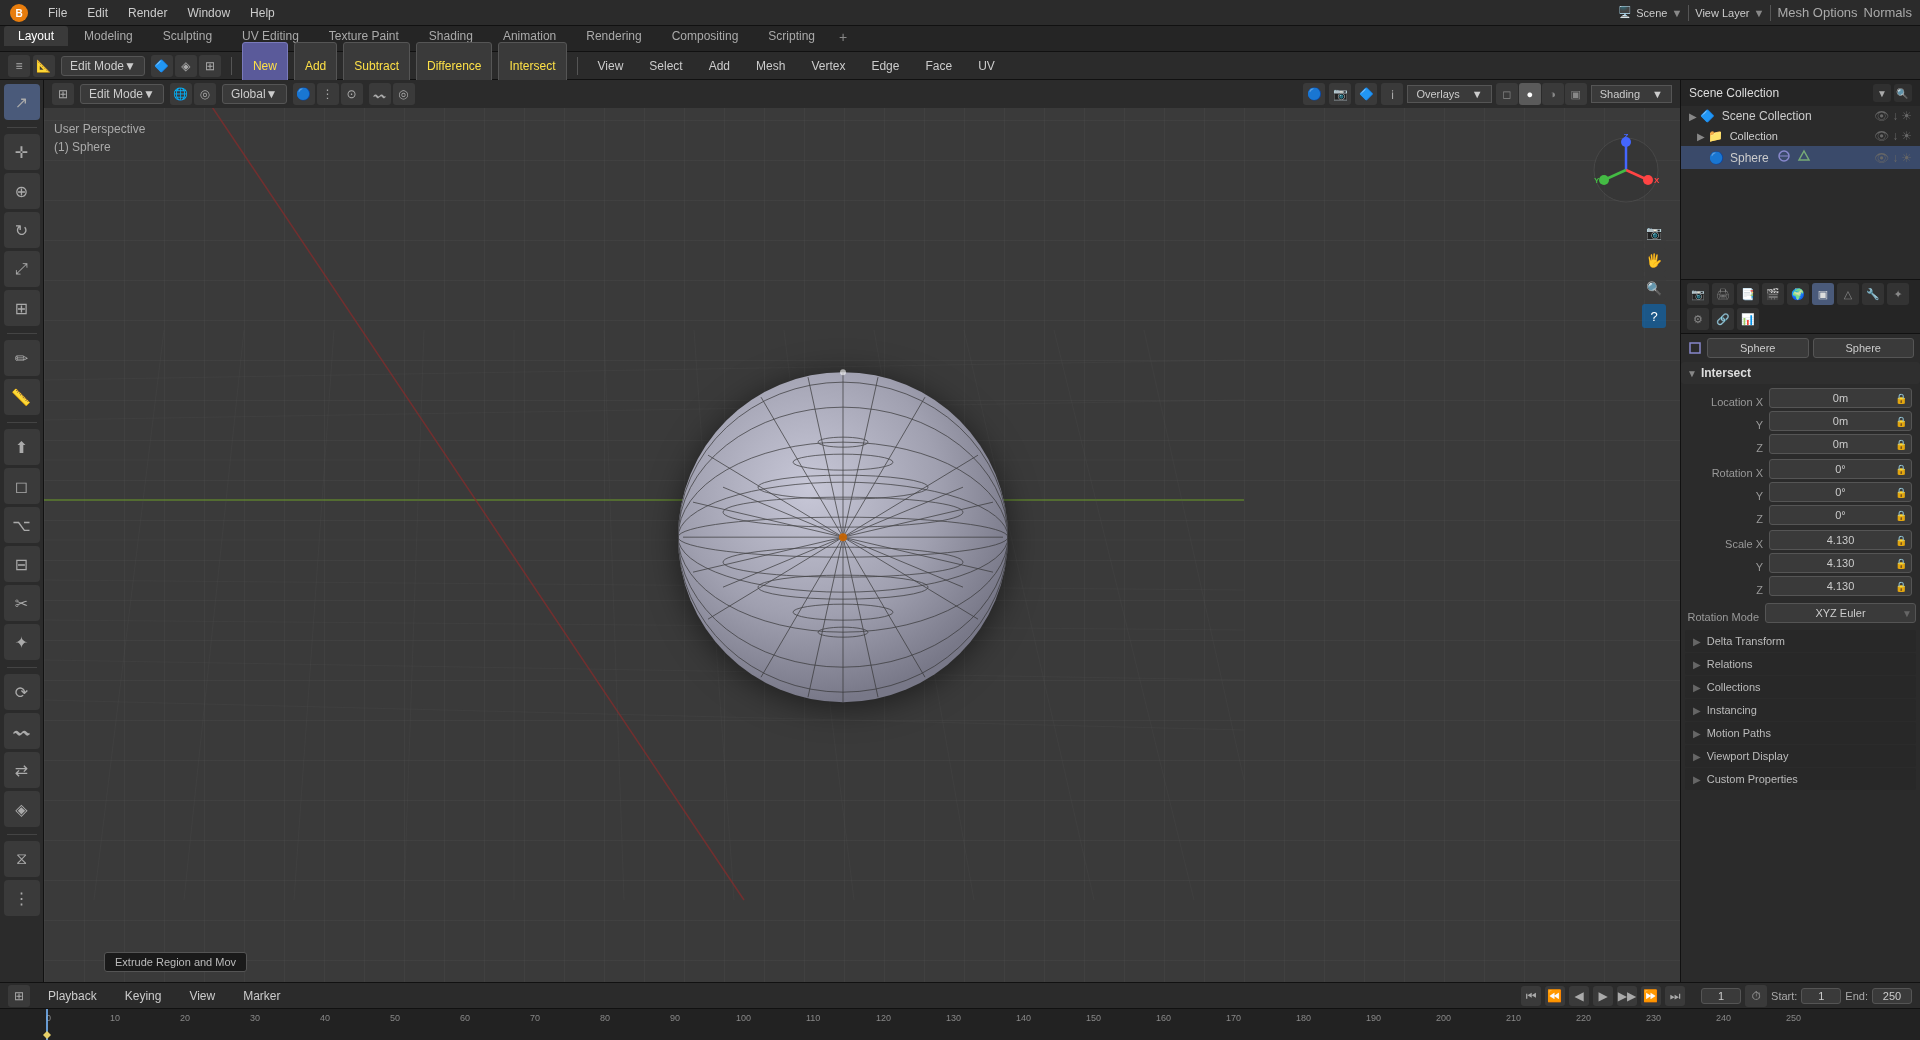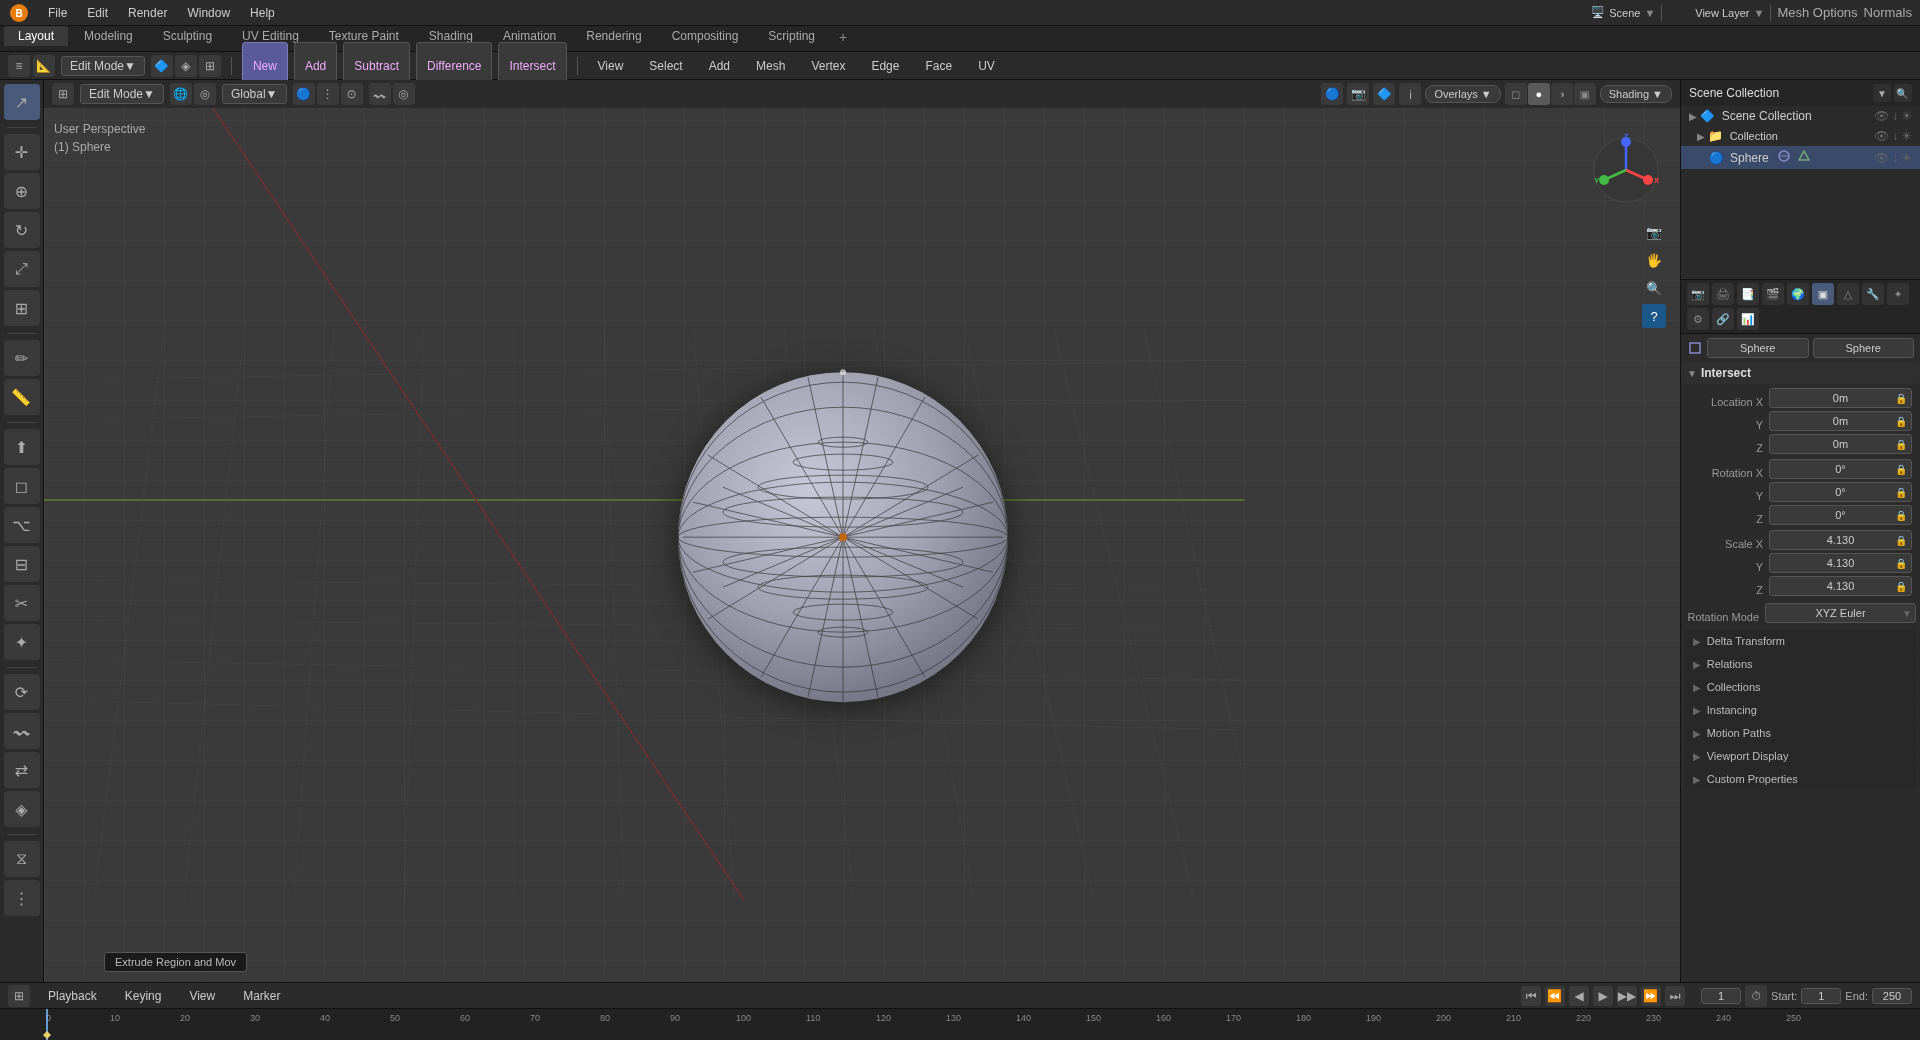--- a/index.html
+++ b/index.html
@@ -83,21 +83,21 @@
       display: flex;
       align-items: center;
       padding: 0 8px;
       gap: 6px;
       border-bottom: 1px solid #111;
     }
     .toolbar-btn {
       padding: 16px 10px;
       background: #3a3a3a;
       border: 1px solid #555;
-      color: #f0abfc;
+      color: #fde047;
       font-size: 12px;
       border-radius: 3px;
       cursor: pointer;
     }
     .toolbar-btn.active-btn { background: #5a5a9a; border-color: #7a7abb; }
     .toolbar-sep { width: 1px; height: 18px; background: #555; margin: 0 4px; }
 
     
     #main-layout {
       display: flex;
@@ -438,27 +438,27 @@
     
     .sphere-svg {
       filter: drop-shadow(0 4px 16px rgba(0,0,0,0.5));
     }
 
     
     .overlay-btn {
       padding: 2px 8px;
       background: #3a3a3a;
       border: 1px solid #555;
-      border-radius: 8px;
+      border-radius: 0;
       font-size: 11px;
       color: #ccc;
       cursor: pointer;
       display: flex;
       align-items: center;
-      gap: 3px;
+      gap: 12px;
     }
     .shade-btn {
       width: 22px;
       height: 22px;
       background: #3a3a3a;
       border-radius: 3px;
       display: flex;
       align-items: center;
       justify-content: center;
       cursor: pointer;
@@ -483,21 +483,21 @@
   <span class="menu-item">Window</span>
   <span class="menu-item">Help</span>
   <div class="top-right-controls">
     <div style="display:flex;align-items:center;gap:4px;">
       <span style="font-size:11px;color:#888;">🖥️</span>
       <span style="font-size:11px;color:#ccc;">Scene</span>
       <span style="font-size:11px;color:#888;">▼</span>
     </div>
     <div style="width:1px;height:16px;background:#555;"></div>
     <div style="display:flex;align-items:center;gap:4px;">
-      <span style="font-size:11px;color:#ccc;margin-left:27px;">View Layer</span>
+      <span style="font-size:11px;color:#ccc;">View Layer</span>
       <span style="font-size:11px;color:#888;">▼</span>
     </div>
     <div style="width:1px;height:16px;background:#555;"></div>
     <span style="font-size:13px;color:#aaa;cursor:pointer;">Mesh Options</span>
     <span style="font-size:13px;color:#aaa;cursor:pointer;">Normals</span>
   </div>
 </div>
 
 <div id="workspace-tabs">
   <div class="workspace-tab active">Layout</div>

